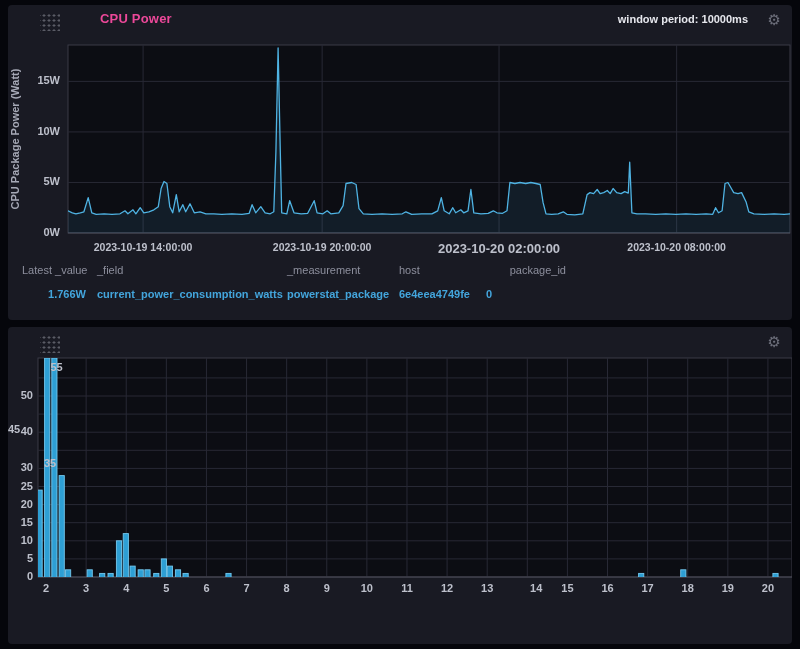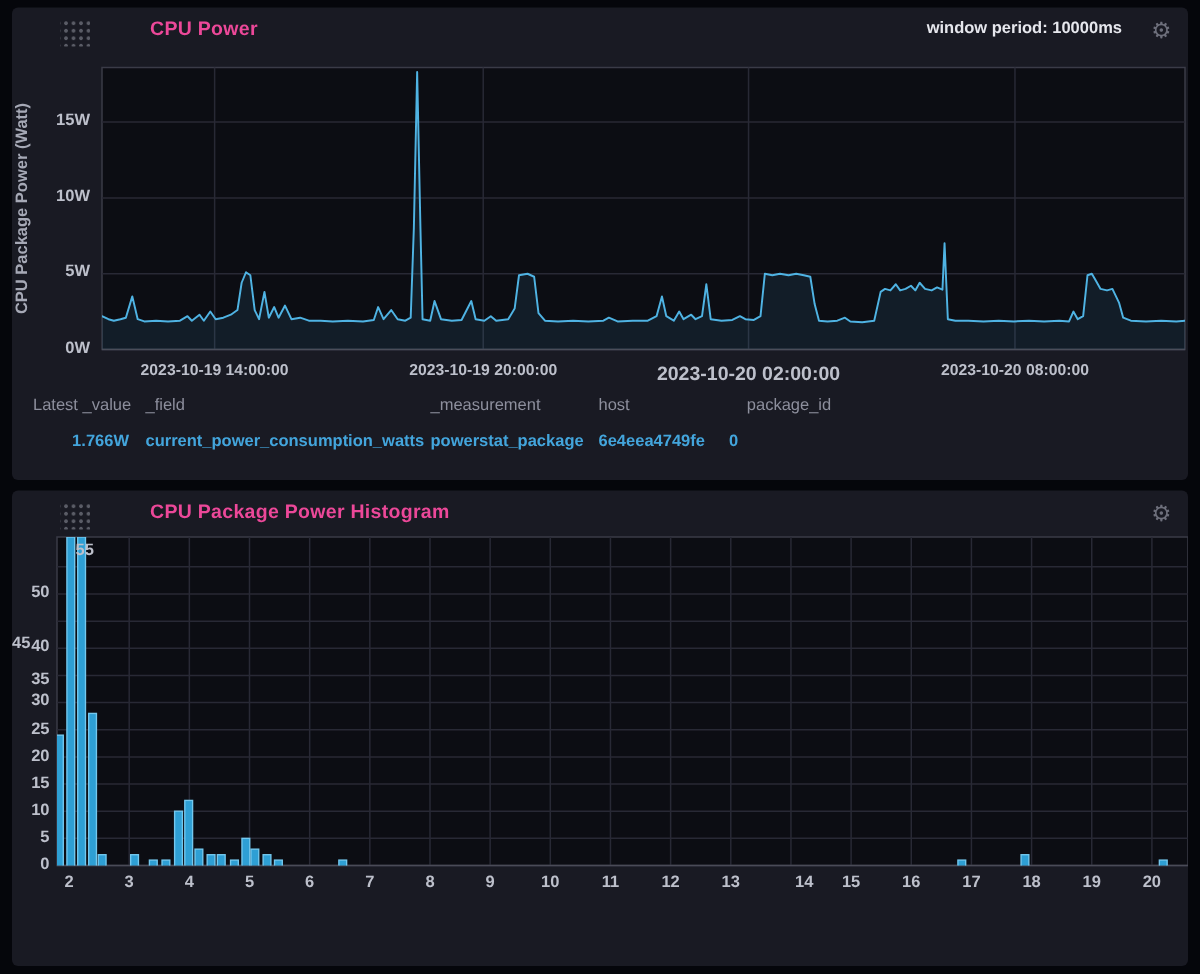--- a/index.html
+++ b/index.html
@@ -63,27 +63,26 @@
     <div class="tick-label" style="left: 429.034px; top: 236px; width: 124px; text-align: center; font-size: 13px;">2023-10-20 02:00:00</div>
     <div class="tick-label" style="left: 606.646px; top: 236px; width: 124px; text-align: center; font-size: 10.5px;">2023-10-20 08:00:00</div>
     <div class="legend-cell legend-header" style="left: 14px; top: 259px; width: 64px; text-align: right;">Latest _value</div>
     <div class="legend-cell legend-value" style="left: 14px; top: 283px; width: 64px; text-align: right;">1.766W</div>
     <div class="legend-cell legend-value" style="left: 89px; top: 283px; width: 200px; text-align: left;">current_power_consumption_watts</div>
     <div class="legend-cell legend-header" style="left: 89px; top: 259px; width: 200px; text-align: left;">_field</div>
     <div class="legend-cell legend-header" style="left: 279px; top: 259px; width: 120px; text-align: left;">_measurement</div>
     <div class="legend-cell legend-value" style="left: 279px; top: 283px; width: 120px; text-align: left;">powerstat_package</div>
     <div class="legend-cell legend-header" style="left: 391px; top: 259px; width: 90px; text-align: left;">host</div>
     <div class="legend-cell legend-value" style="left: 391px; top: 283px; width: 90px; text-align: left;">6e4eea4749fe</div>
-    <div class="legend-cell legend-header" style="left: 478px; top: 259px; width: 80px; text-align: center;">package_id</div>
+    <div class="legend-cell legend-header" style="left: 478px; top: 259px; width: 80px; text-align: right;">package_id</div>
     <div class="legend-cell legend-value" style="left: 478px; top: 283px; width: 80px; text-align: left;">0</div>
   </div>
 
 <div class="panel" id="panel2">
   <div class="drag-handle"></div>
-  <div class="panel-title">CPU Package Power Histogram</div>
   <div class="gear">⚙</div>
   <div class="plot-hit" style="left:30px;top:31px;width:754px;height:219px;"></div>
 <svg width="784" height="317" class="chart-svg" style="pointer-events: none;">
       <rect x="30" y="31" width="754" height="219" fill="#0c0d13" stroke="#3a3b47" stroke-width="1"></rect>
       <clipPath id="clipHist">
         <rect x="30" y="31" width="754" height="219"></rect>
       </clipPath>
       <line x1="30" y1="231.900826446281" x2="784" y2="231.900826446281" stroke="#282935" stroke-width="1"></line>
       <line x1="30" y1="213.80165289256198" x2="784" y2="213.80165289256198" stroke="#282935" stroke-width="1"></line>
       <line x1="30" y1="195.70247933884295" x2="784" y2="195.70247933884295" stroke="#282935" stroke-width="1"></line>
@@ -138,21 +137,21 @@
       <rect x="672.7" y="242.8" width="5.2" height="8.2" fill="#2e9fd4" stroke="#74c8ee" stroke-width="0.9" clip-path="url(#clipHist)"></rect>
       <rect x="764.9" y="246.4" width="5.2" height="4.6" fill="#2e9fd4" stroke="#74c8ee" stroke-width="0.9" clip-path="url(#clipHist)"></rect>
     </svg>
     <div class="tick-label" style="left: 0px; top: 243px; width: 25px; text-align: right;">0</div>
     <div class="tick-label" style="left: 0px; top: 224.901px; width: 25px; text-align: right;">5</div>
     <div class="tick-label" style="left: 0px; top: 206.802px; width: 25px; text-align: right;">10</div>
     <div class="tick-label" style="left: 0px; top: 188.702px; width: 25px; text-align: right;">15</div>
     <div class="tick-label" style="left: 0px; top: 170.603px; width: 25px; text-align: right;">20</div>
     <div class="tick-label" style="left: 0px; top: 152.504px; width: 25px; text-align: right;">25</div>
     <div class="tick-label" style="left: 0px; top: 134.405px; width: 25px; text-align: right;">30</div>
-    <div class="tick-label" style="left: 0px; top: 120px; width: 25px; text-align: right;">35</div>
+    <div class="tick-label" style="left: 0px; top: 130px; width: 25px; text-align: left; padding-left: 36px;">35</div>
     <div class="tick-label" style="left: 0px; top: 98.2066px; width: 25px; text-align: right;">40</div>
     <div class="tick-label" style="left: 0px; top: 80.1074px; width: 25px; text-align: left; margin-top: 16px;">45</div>
     <div class="tick-label" style="left: 0px; top: 62.0083px; width: 25px; text-align: right;">50</div>
     <div class="tick-label" style="left: 0px; top: 34px; width: 25px; text-align: center; padding-left: 36px;">55</div>
     <div class="tick-label" style="left: 23.0213px; top: 255px; width: 30px; text-align: center;">2</div>
     <div class="tick-label" style="left: 63.1277px; top: 255px; width: 30px; text-align: center;">3</div>
     <div class="tick-label" style="left: 103.234px; top: 255px; width: 30px; text-align: center;">4</div>
     <div class="tick-label" style="left: 143.34px; top: 255px; width: 30px; text-align: center;">5</div>
     <div class="tick-label" style="left: 183.447px; top: 255px; width: 30px; text-align: center;">6</div>
     <div class="tick-label" style="left: 223.553px; top: 255px; width: 30px; text-align: center;">7</div>

